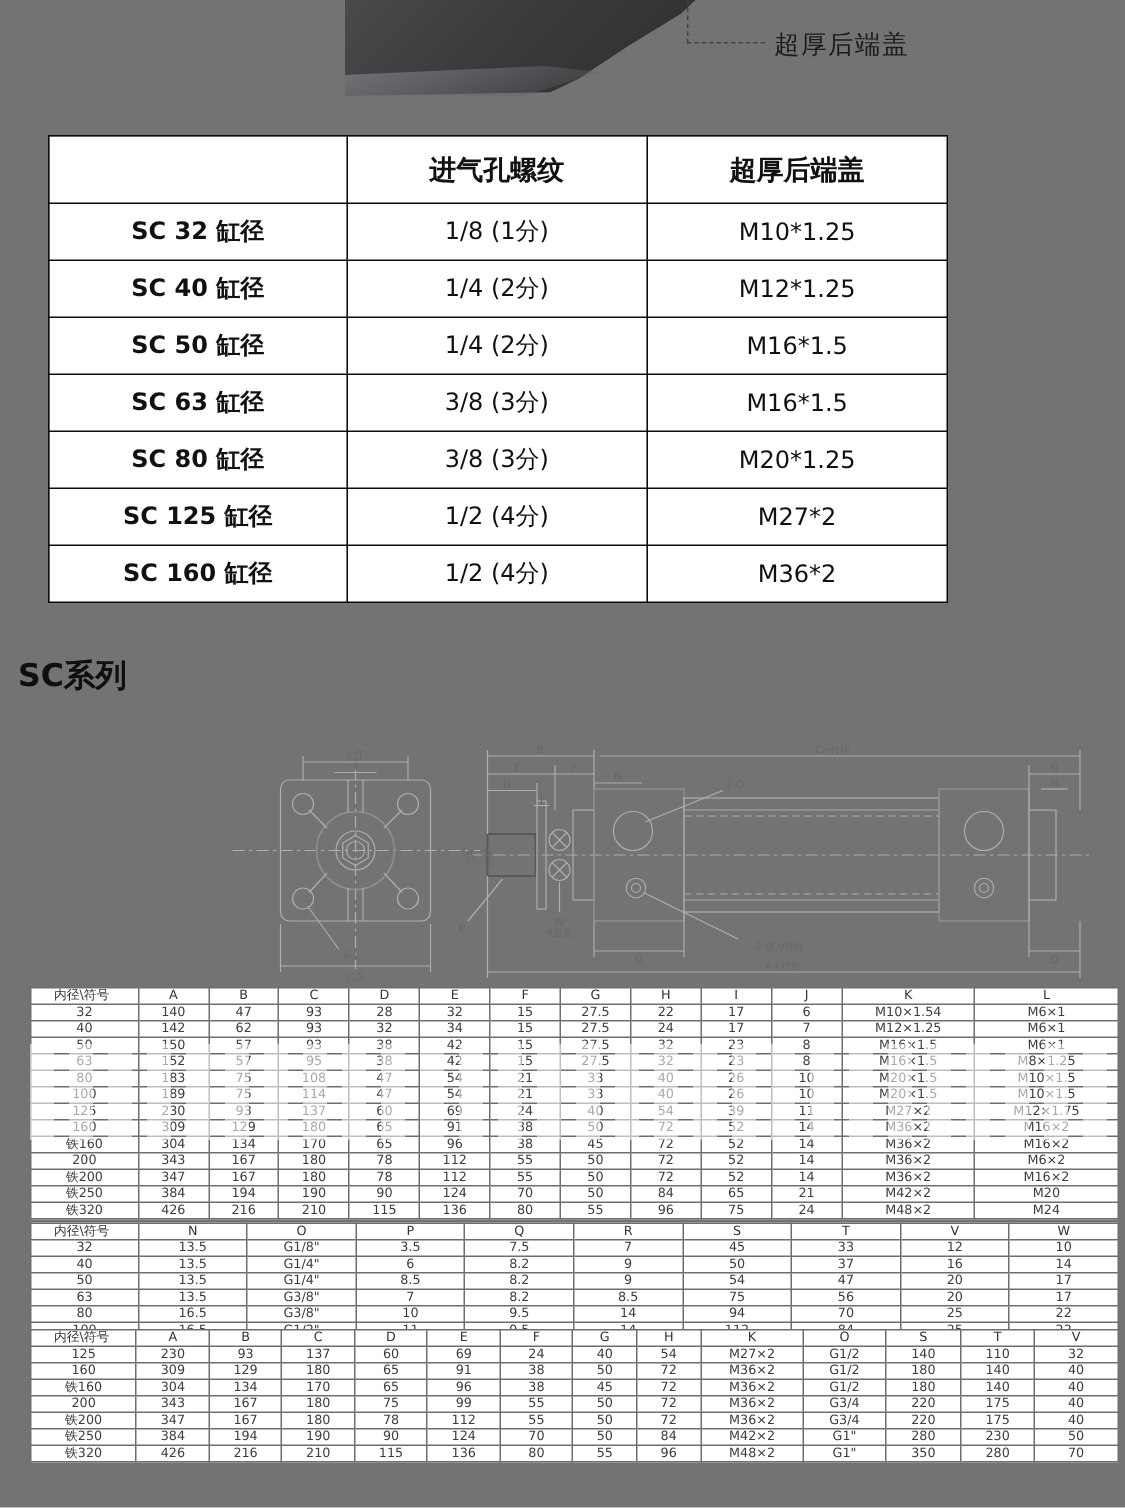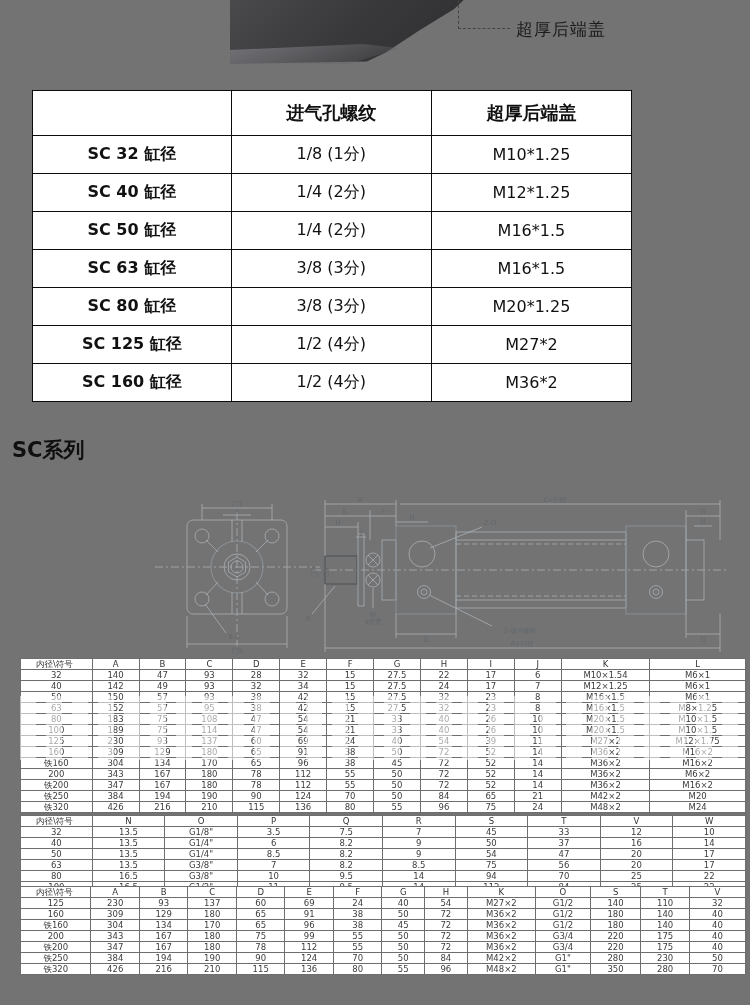--- a/index.html
+++ b/index.html
@@ -268,21 +268,21 @@
           <td>27.5</td>
           <td>22</td>
           <td>17</td>
           <td>6</td>
           <td>M10×1.54</td>
           <td>M6×1</td>
         </tr>
         <tr>
           <td>40</td>
           <td>142</td>
-          <td>49</td>
+          <td>62</td>
           <td>93</td>
           <td>32</td>
           <td>34</td>
           <td>15</td>
           <td>27.5</td>
           <td>24</td>
           <td>17</td>
           <td>7</td>
           <td>M12×1.25</td>
           <td>M6×1</td>

